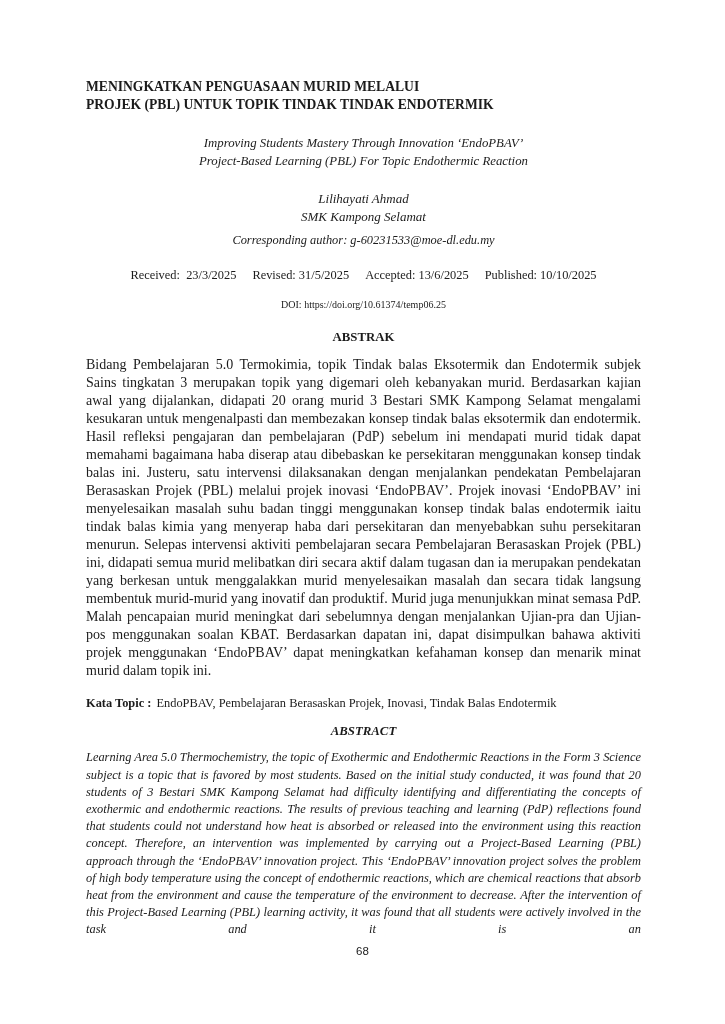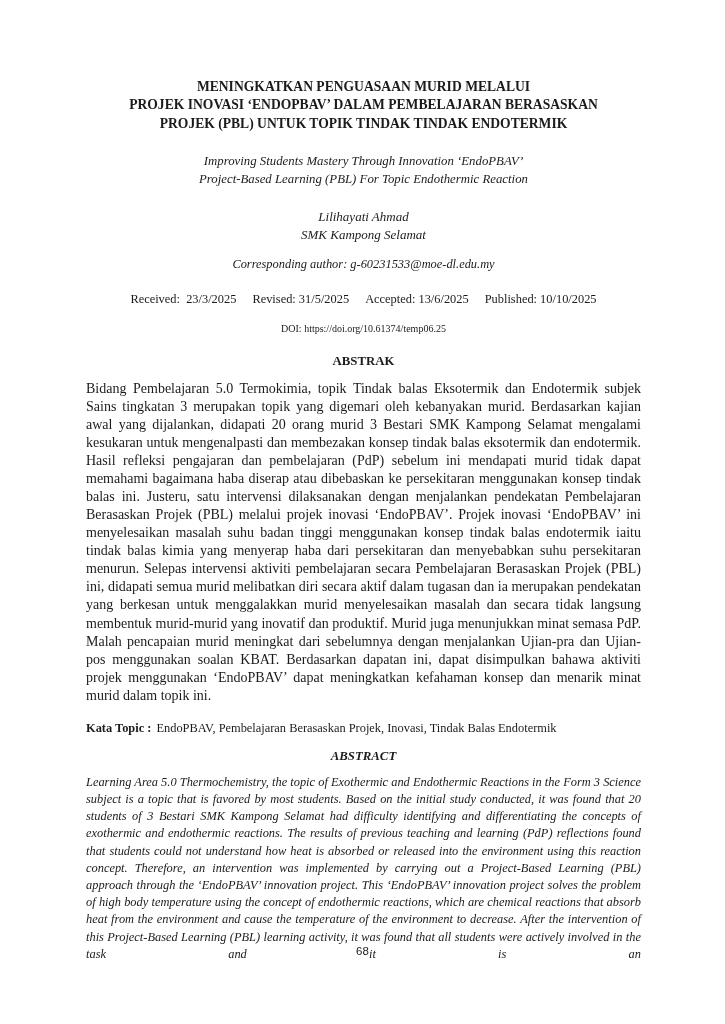--- a/index.html
+++ b/index.html
@@ -12,21 +12,21 @@
     width: 725px;
     height: 1024px;
     background: #ffffff;
     color: #1b1b1b;
     font-family: "Liberation Serif", serif;
     box-sizing: border-box;
     padding: 78px 84px 0 86px;
     overflow: hidden;
   }
   .title-my {
-    text-align: center;
+    text-align: left;
     font-weight: bold;
     font-size: 13.6px;
     line-height: 18.3px;
   }
   .subtitle-en {
     text-align: center;
     font-style: italic;
     font-size: 12.8px;
     line-height: 18px;
     margin-top: 19px;
@@ -36,21 +36,21 @@
     font-style: italic;
     font-size: 13px;
     line-height: 18px;
     margin-top: 20px;
   }
   .corresponding {
     text-align: center;
     font-style: italic;
     font-size: 12.4px;
     line-height: 18px;
-    margin-top: 11px;
+    margin-top: 5px;
   }
   .dates-row {
     display: flex;
     justify-content: center;
     gap: 16px;
     font-size: 12.4px;
     line-height: 18px;
     margin-top: 17px;
     white-space: pre;
   }
@@ -105,21 +105,20 @@
     color: #222;
   }
 </style>
 </head>
 <body>
 
 <div class="paper-page">
 
   <div class="title-my">
     <div>MENINGKATKAN PENGUASAAN MURID MELALUI</div>
-    <div>PROJEK INOVASI ‘ENDOPBAV’ DALAM PEMBELAJARAN BERASASKAN</div>
     <div>PROJEK (PBL) UNTUK TOPIK TINDAK TINDAK ENDOTERMIK</div>
   </div>
 
   <div class="subtitle-en">
     <div>Improving Students Mastery Through Innovation ‘EndoPBAV’</div>
     <div>Project-Based Learning (PBL) For Topic Endothermic Reaction</div>
   </div>
 
   <div class="author-block">
     <div>Lilihayati Ahmad</div>

